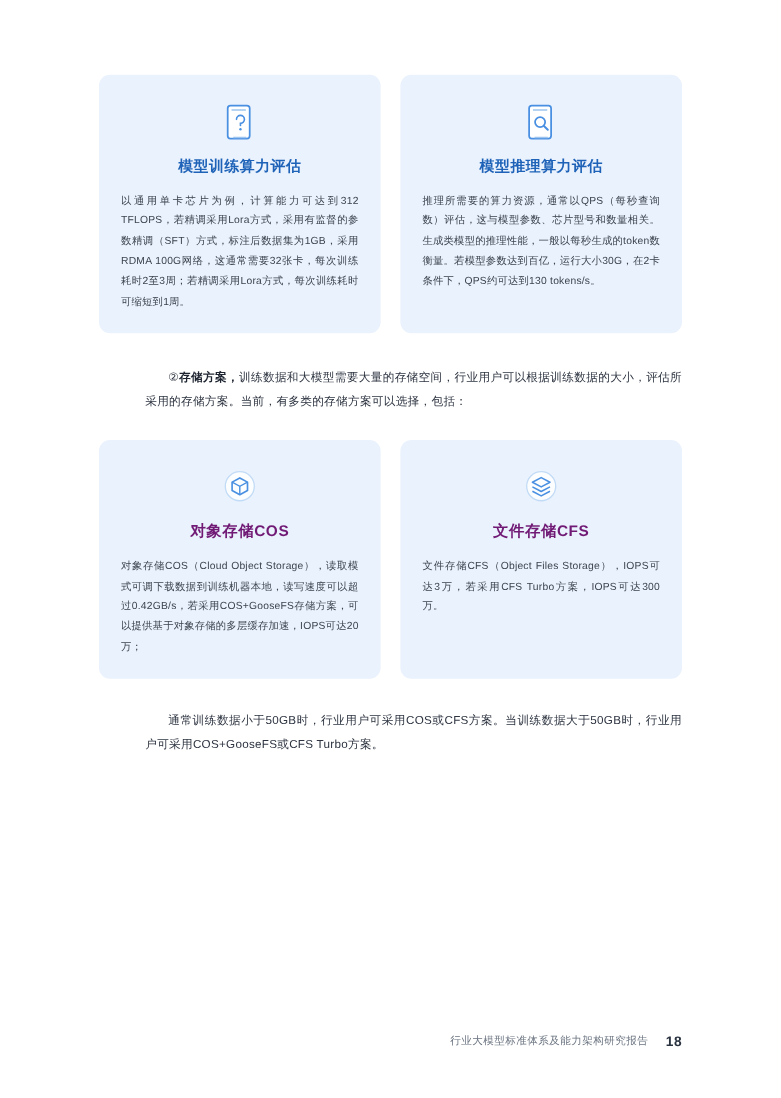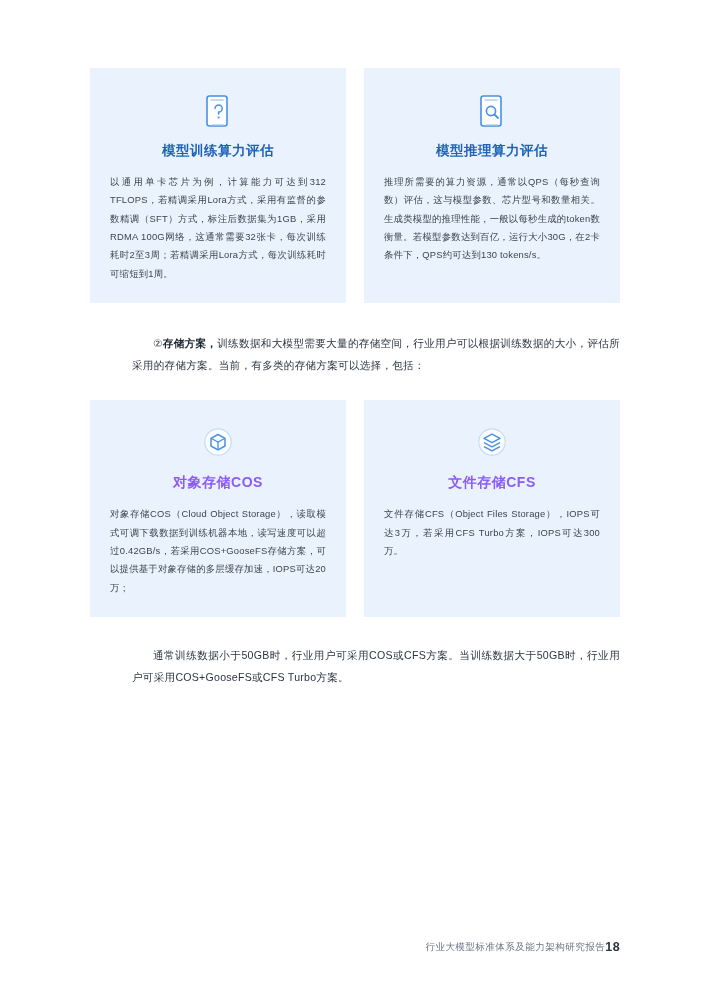--- a/index.html
+++ b/index.html
@@ -28,21 +28,21 @@
     width: 530px;
   }
 
   
   .card-row {
     display: flex;
     gap: 18px;
   }
   .card {
     background: #eaf2fd;
-    border-radius: 0;
+    border-radius: 10px;
     padding: 22px 20px 20px 20px;
     box-sizing: border-box;
     flex: 1 1 0;
   }
   .card.tall { min-height: 196px; }
   .card-icon {
     display: flex;
     justify-content: center;
     align-items: center;
     height: 44px;
@@ -51,21 +51,21 @@
   .card-icon svg { display: block; }
   .card-title {
     text-align: center;
     font-size: 13.5px;
     font-weight: bold;
     color: #1f63b8;
     letter-spacing: 0.5px;
     margin-bottom: 13px;
   }
   .card-title.dark {
-    color: #8b5cf6;
+    color: #701a75;
     font-size: 14px;
   }
   .card-body {
     font-size: 9.4px;
     line-height: 1.95;
     color: #3c4450;
     text-align: justify;
     letter-spacing: 0.2px;
   }
 
@@ -84,22 +84,22 @@
   .gap-2 { height: 24px; }
   .gap-3 { height: 28px; }
   .gap-4 { height: 24px; }
 
   
   .footer {
     position: absolute;
     right: 90px;
     bottom: 44px;
     display: flex;
-    align-items: flex-end;
-    gap: 0;
+    align-items: flex-start;
+    gap: 16px;
     font-size: 9.6px;
     color: #6b7480;
     letter-spacing: 0.4px;
   }
   .footer .pageno {
     font-size: 12.5px;
     font-weight: bold;
     color: #2a3340;
   }
 </style>

